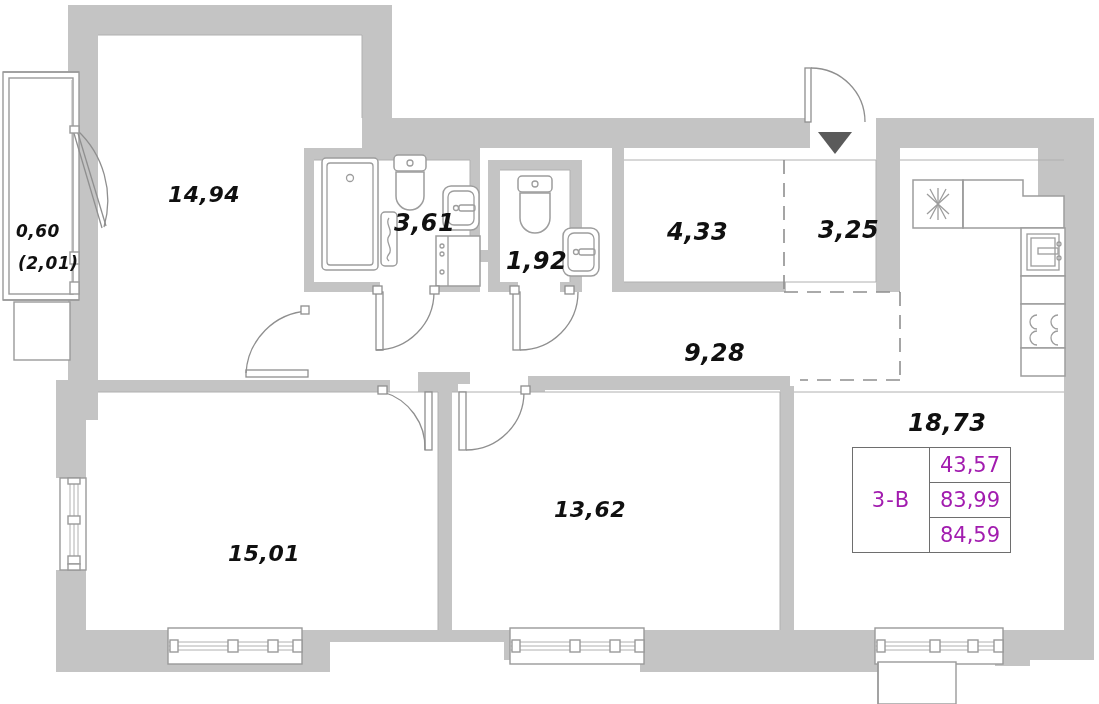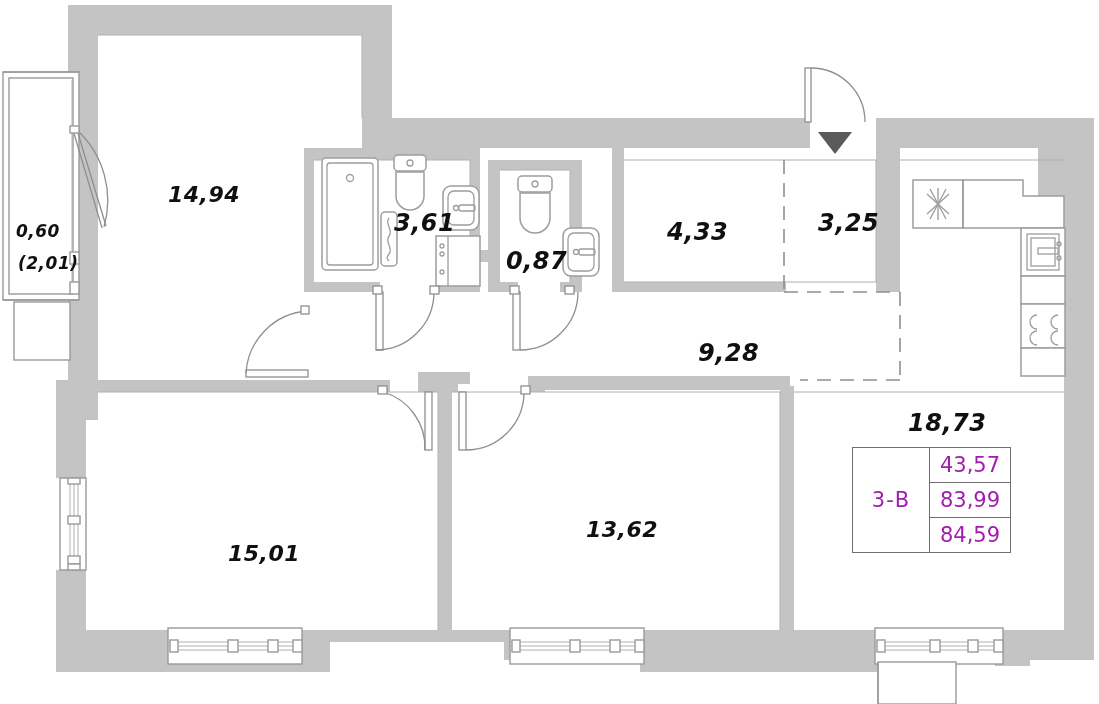--- a/index.html
+++ b/index.html
@@ -291,31 +291,31 @@
     <path class="arc" d="M466,450 A58,58 0 0,0 524,392"></path>
     <rect class="leaf" x="521" y="386" width="9" height="8"></rect>
   </g>
 
 </svg>
 
 <div class="area a22" style="left:168px;top:182px;">14,94</div>
 
 <div class="area a20" style="left:394px;top:209px;">3,61</div>
 
-<div class="area a20" style="left:506px;top:247px;">0,87</div>
+<div class="area a20" style="left:506px;top:247px;">1,92</div>
 
 <div class="area a20" style="left:667px;top:218px;">4,33</div>
 
-<div class="area a20" style="left:818px;top:209px;">3,25</div>
-
-<div class="area a20" style="left:698px;top:339px;">9,28</div>
+<div class="area a20" style="left:818px;top:216px;">3,25</div>
+
+<div class="area a20" style="left:684px;top:339px;">9,28</div>
 
 <div class="area a22" style="left:228px;top:497px;margin-top:44px;">15,01</div>
 
-<div class="area a22" style="left:586px;top:497px;margin-top:20px;">13,62</div>
+<div class="area a22" style="left:554px;top:497px;">13,62</div>
 
 <div class="area a20" style="left:908px;top:409px;">18,73</div>
 
 <div class="area a19" style="left:16px;top:193px;">0,60</div>
 
 <div class="area a19" style="left:18px;top:225px;">(2,01)</div>
 
 <table class="tbl" style="left:852px;top:447px;">
   <tbody>
         <tr>

